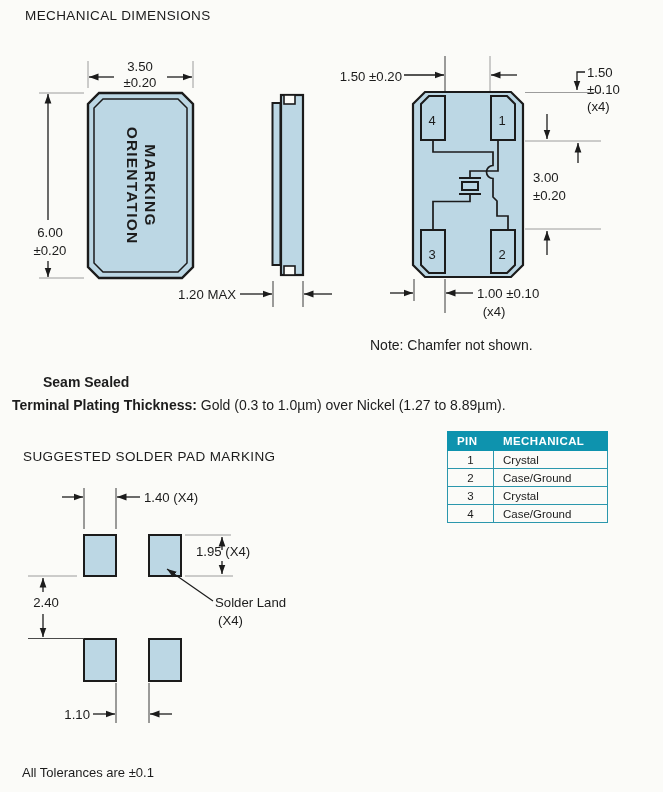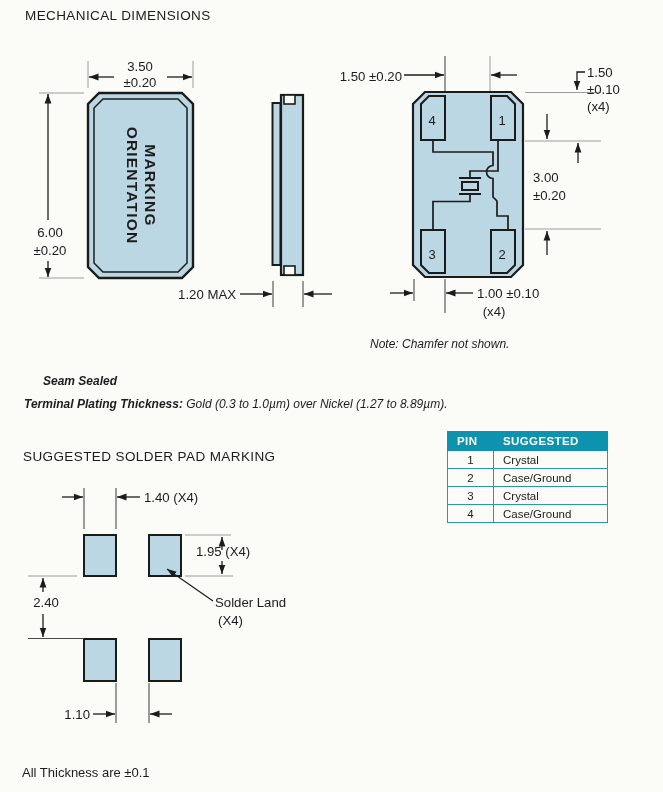--- a/index.html
+++ b/index.html
@@ -4,21 +4,21 @@
 <style>
   html,body{margin:0;padding:0;}
   body{background:#e8e8e8;}
   .page{
     position:relative;width:663px;height:792px;margin:0 auto;
     background:#fbfbf8;overflow:hidden;
     font-family:"Liberation Sans",sans-serif;color:#1c1c1c;
   }
   .abs{position:absolute;}
   .doc-title{font-size:13.5px;font-weight:normal;letter-spacing:.4px;}
-  .body-text{font-size:12px;font-style:italic;}
+  .body-text{font-size:14px;}
   .bold{font-weight:bold;}
   svg{position:absolute;left:0;overflow:visible;}
   svg text{font-family:"Liberation Sans",sans-serif;font-size:13.2px;fill:#1c1c1c;}
   text.marking{font-size:15.5px;font-weight:bold;letter-spacing:1.2px;}
   text.padnum{font-size:13px;}
   .pin-table{border-collapse:collapse;table-layout:fixed;width:161px;
     border:1.5px solid #1d8fa8;font-size:11.5px;}
   .pin-table th{background:#0e93ae;color:#fff;text-align:left;font-size:11.5px;
     letter-spacing:.4px;padding:3px 0 3px 9px;border:1px solid #0e93ae;margin-left:38px;}
   .pin-table th.c1{width:36px;}
@@ -120,29 +120,29 @@
       <line x1="473" y1="293" x2="446" y2="293" stroke="#1c1c1c" stroke-width="1.3" marker-end="url(#arw)"></line>
       <text x="477" y="298">1.00 ±0.10</text>
       <text x="494" y="316" text-anchor="middle">(x4)</text>
     </g>
   </svg>
 
   <div class="abs body-text" style="left:370px;top:337px;">Note: Chamfer not shown.</div>
 
   <div class="abs body-text bold" style="left:43px;top:374px;">Seam Sealed</div>
 
-  <div class="abs body-text" style="left:24px;top:397px;">
+  <div class="abs body-text" style="left:12px;top:397px;">
     <span class="bold">Terminal Plating Thickness:</span><span> Gold (0.3 to 1.0µm) over Nickel (1.27 to 8.89µm).</span>
   </div>
 
   <table class="pin-table abs" style="left:447px;top:431px;">
     <thead>
       <tr>
         <th class="c1">PIN</th>
-        <th>SUGGESTED</th>
+        <th>MECHANICAL</th>
       </tr>
     </thead>
     <tbody>
       <tr>
         <td class="pin">1</td>
         <td>Crystal</td>
       </tr>
       <tr>
         <td class="pin">2</td>
         <td>Case/Ground</td>
@@ -194,15 +194,15 @@
     <text x="215" y="607">Solder Land</text>
     <text x="218" y="625">(X4)</text>
 
     <line x1="116" y1="683" x2="116" y2="723" stroke="#3a3a3a" stroke-width="1"></line>
     <line x1="149" y1="683" x2="149" y2="723" stroke="#3a3a3a" stroke-width="1"></line>
     <line x1="93" y1="714" x2="115" y2="714" stroke="#1c1c1c" stroke-width="1.3" marker-end="url(#arw2)"></line>
     <line x1="172" y1="714" x2="150" y2="714" stroke="#1c1c1c" stroke-width="1.3" marker-end="url(#arw2)"></line>
     <text x="90" y="719" text-anchor="end">1.10</text>
   </svg>
 
-  <div class="abs" style="left:22px;top:765px;font-size:13px;">All Thickness are ±0.1</div>
+  <div class="abs" style="left:22px;top:765px;font-size:13px;">All Tolerances are ±0.1</div>
 
 </div>
 
 </body></html>

